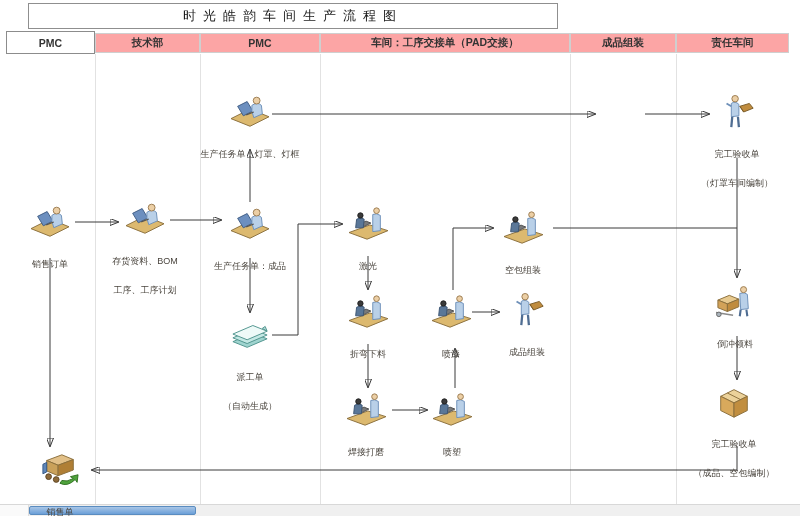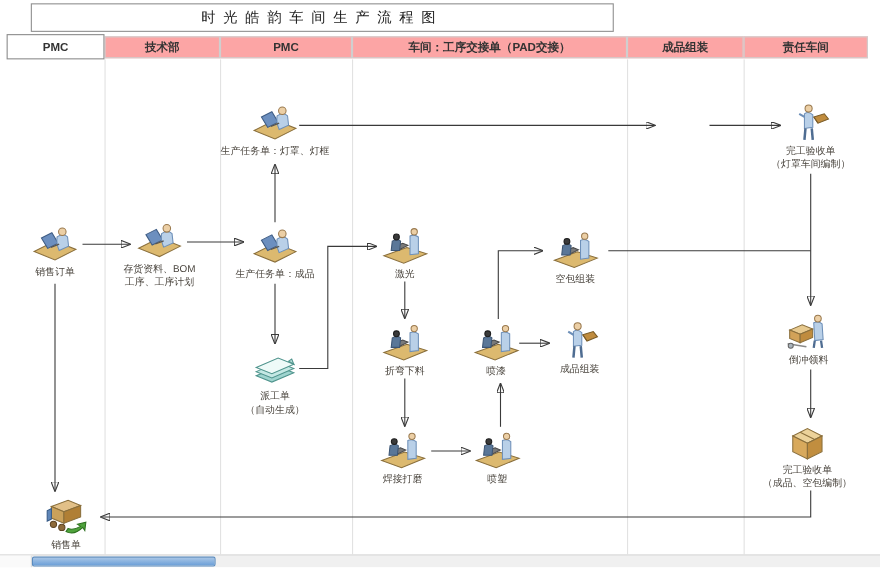--- a/index.html
+++ b/index.html
@@ -19,21 +19,21 @@
     position:absolute;top:33px;height:20px;background:#fca5a5;border:1px solid #cfcfcf;
     display:flex;align-items:center;justify-content:center;
     font-size:10.5px;font-weight:bold;color:#333;box-sizing:border-box;white-space:nowrap;
   }
   .lane-cell.active{background:#ffffff;border:1px solid #8c8c8c;top:31px;height:23px;z-index:2;}
   
   .lane-div{position:absolute;top:54px;width:1px;height:450px;background:#e2e2e2;}
   
   .node{position:absolute;text-align:center;}
   .node .icon{display:block;width:46px;height:38px;margin:0 auto;}
-  .node .lbl{font-size:9px;line-height:11px;color:#4a453e;margin-top:1px;white-space:nowrap;}
+  .node .lbl{font-size:9px;line-height:11px;color:#4a453e;margin-top:18px;white-space:nowrap;}
   
   #wires{position:absolute;left:0;top:0;z-index:1;}
   #wires path{fill:none;stroke:#3a3a3a;stroke-width:1;}
   .node{z-index:3;}
   
   .hscroll{position:absolute;left:0;bottom:0;width:800px;height:11px;background:#f0f0f0;border-top:1px solid #d8d8d8;}
   .hscroll .corner{position:absolute;left:0;top:0;width:28px;height:11px;background:#fafafa;border-right:1px solid #dcdcdc;}
   .hscroll .thumb{
     position:absolute;left:29px;top:1px;width:167px;height:9px;border-radius:2px;
     background:linear-gradient(#a9c6e6,#6b9fd8);border:1px solid #5a8cc0;box-sizing:border-box;

